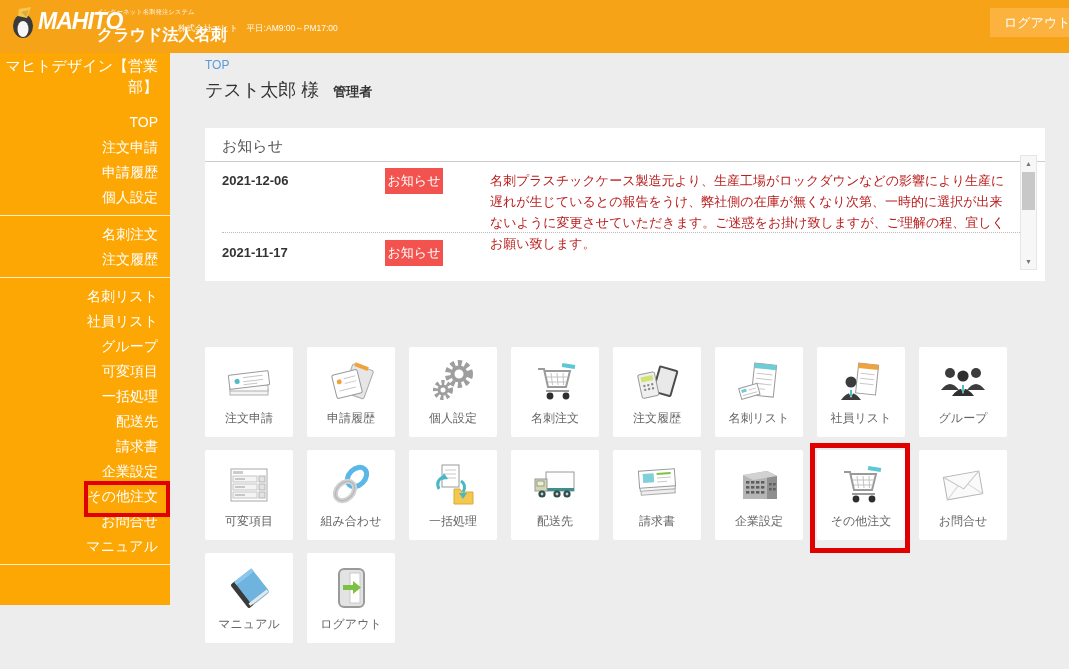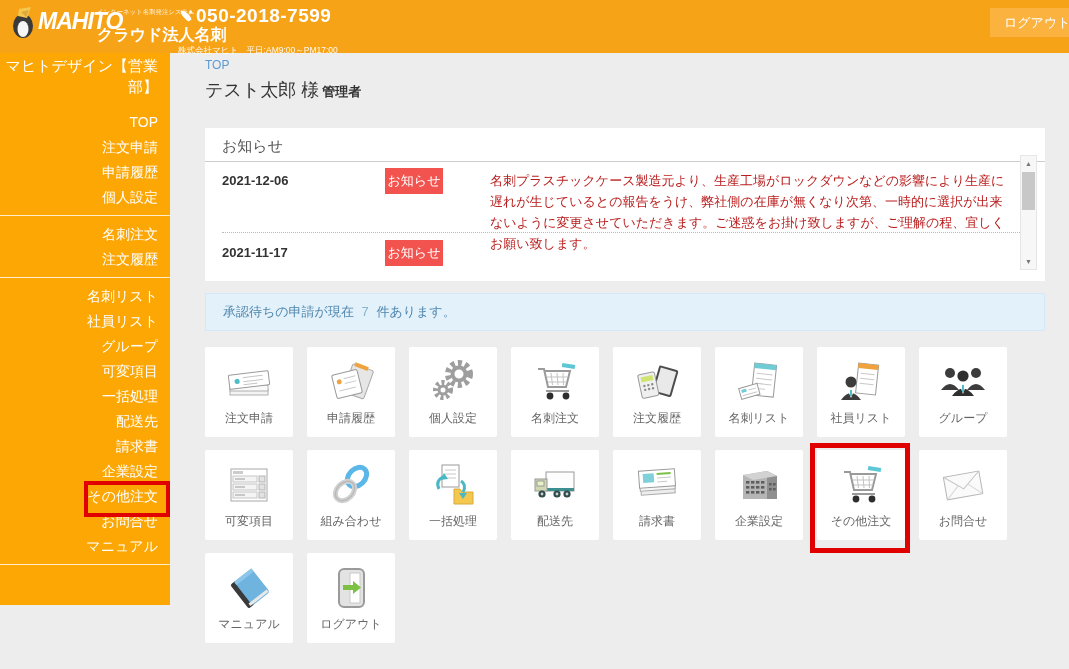--- a/index.html
+++ b/index.html
@@ -23,21 +23,21 @@
   .sidebar { position:absolute; left:0; top:45px; width:170px; height:560px; background:#fca704; color:#fff; padding:10px 12px 0 0; text-align:right; z-index:2; }
   .side-title { font-size:15px; line-height:21px; margin-bottom:15px; }
   .side-item { font-size:14px; line-height:20px; margin-bottom:5px; cursor:pointer; }
   .side-div { border-top:1px solid rgba(255,255,255,.8); margin:8px 0 8px 0; margin-right:-12px; }
   .red-box-side { position:absolute; left:84px; top:481px; width:86px; height:36px; border:4px solid #e10000; z-index:6; }
 
   
   .breadcrumb { position:absolute; left:205px; top:58px; font-size:12px; color:#5b9ad5; cursor:pointer; }
   .user-line { position:absolute; left:205px; top:78px; color:#333; }
   .user-name { font-size:18px; }
-  .user-role { font-size:13px; font-weight:bold; margin-left:3px; }
+  .user-role { font-size:13px; font-weight:bold; margin-left:14px; }
 
   
   .notice-panel { position:absolute; left:205px; top:128px; width:840px; height:153px; background:#fff; }
   .notice-title { position:absolute; left:17px; top:9px; font-size:15px; color:#555; }
   .notice-underline { position:absolute; left:0; top:33px; width:100%; border-top:1px solid #ccc; }
   .notice-row { position:absolute; left:0; width:100%; }
   .n-date { position:absolute; left:17px; top:5px; font-size:13px; font-weight:bold; color:#333; }
   .n-badge { position:absolute; left:180px; top:0; width:58px; height:26px; background:#f2534e; color:#fff; font-size:13px; text-align:center; line-height:26px; }
   .n-text { position:absolute; left:285px; top:2px; width:525px; font-size:13px; color:#b91c1c; line-height:21px; }
   .n-dotted { position:absolute; left:17px; top:104px; width:798px; border-top:1px dotted #bbb; }
@@ -71,24 +71,20 @@
       <ellipse cx="14" cy="23" rx="5.5" ry="8" fill="#f6f6f6"></ellipse>
       <polygon points="10,3 22,1 18,12 9,10" fill="#f4c84e"></polygon>
       <polygon points="12,6 20,4 17,11" fill="#e0a83a"></polygon>
     </svg>
     <span class="brand">MAHITO</span>
     <span class="tagline">
       <span class="small">インターネット名刺発注システム</span>
       <span class="big">クラウド法人名刺</span>
     </span>
     <div class="phone-wrap">
-      <div class="phone-number"><svg class="phone-icon" width="15" height="15" viewBox="0 0 15 15">
-            <path d="M2.5 1.5 C7 1 12.5 6 13.5 10.5 L10.5 12.5 C8 11 4.5 7.5 3 4.5 Z" fill="#fff"></path>
-            <circle cx="12.5" cy="3" r="1.5" fill="#fff"></circle>
-          </svg><span>050-2018-7599</span></div>
       <div class="phone-sub">株式会社マヒト　平日:AM9:00～PM17:00</div>
     </div>
     <div class="logout-box">ログアウト</div>
   </div>
 
   <div class="sidebar">
     <div class="side-title">マヒトデザイン【営業部】</div>
     <div class="side-item">TOP</div>
     <div class="side-item">注文申請</div>
     <div class="side-item">申請履歴</div>
@@ -136,25 +132,20 @@
       </div>
     </div>
 
     <div class="scrollbar">
       <div class="sb-btn sb-up">▲</div>
       <div class="sb-thumb"></div>
       <div class="sb-btn sb-down">▼</div>
     </div>
   </div>
 
-  <div class="info-bar">
-    <span>承認待ちの申請が現在</span>
-    <span class="info-count">7</span>
-    <span>件あります。</span>
-  </div>
 
   <div class="grid">
 
     <div class="tile">
       <svg width="52" height="52" viewBox="0 0 52 52">
         <rect x="7" y="33" width="38" height="6" fill="#f3f3f3" stroke="#b0b0b0"></rect>
         <rect x="7" y="29" width="38" height="6" fill="#fafafa" stroke="#b0b0b0"></rect>
         <g transform="rotate(-7 26 24)">
             <rect x="6" y="17" width="40" height="14" rx="1" fill="#fff" stroke="#9a9a9a"></rect>
         <circle cx="14" cy="24" r="2.6" fill="#4fbec9"></circle>

